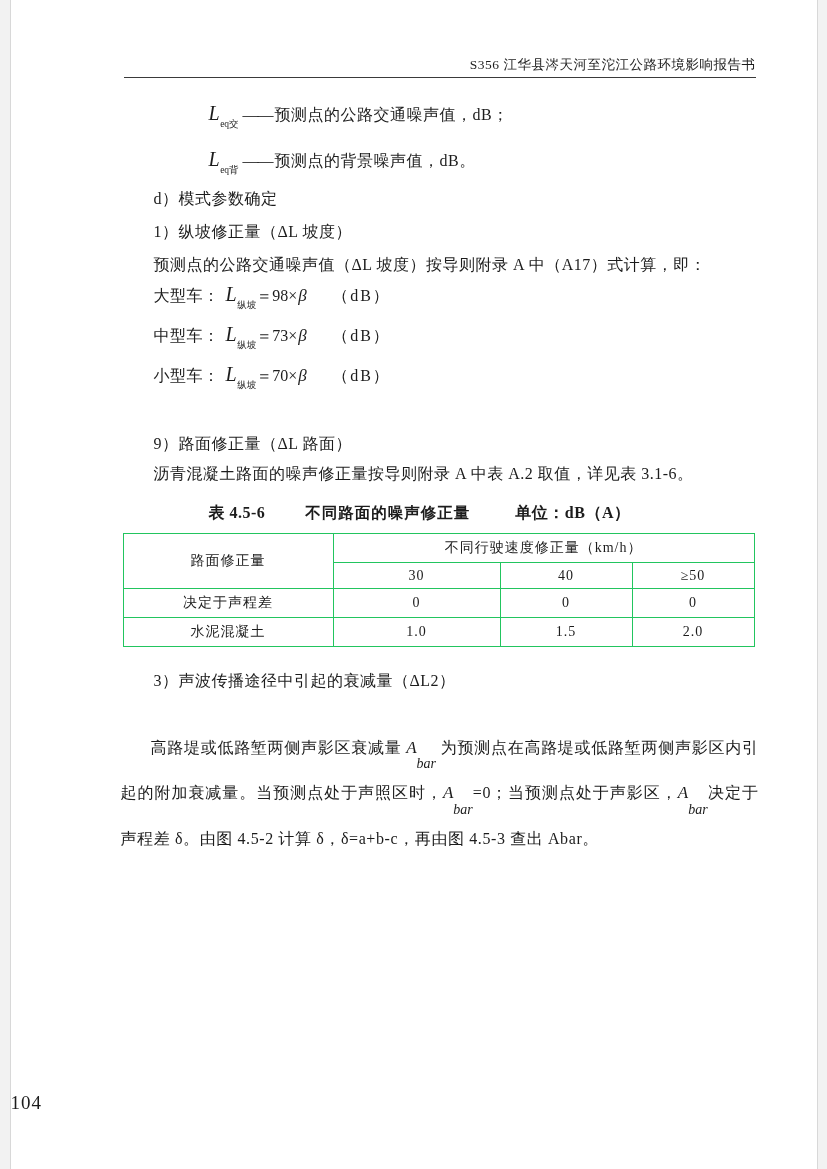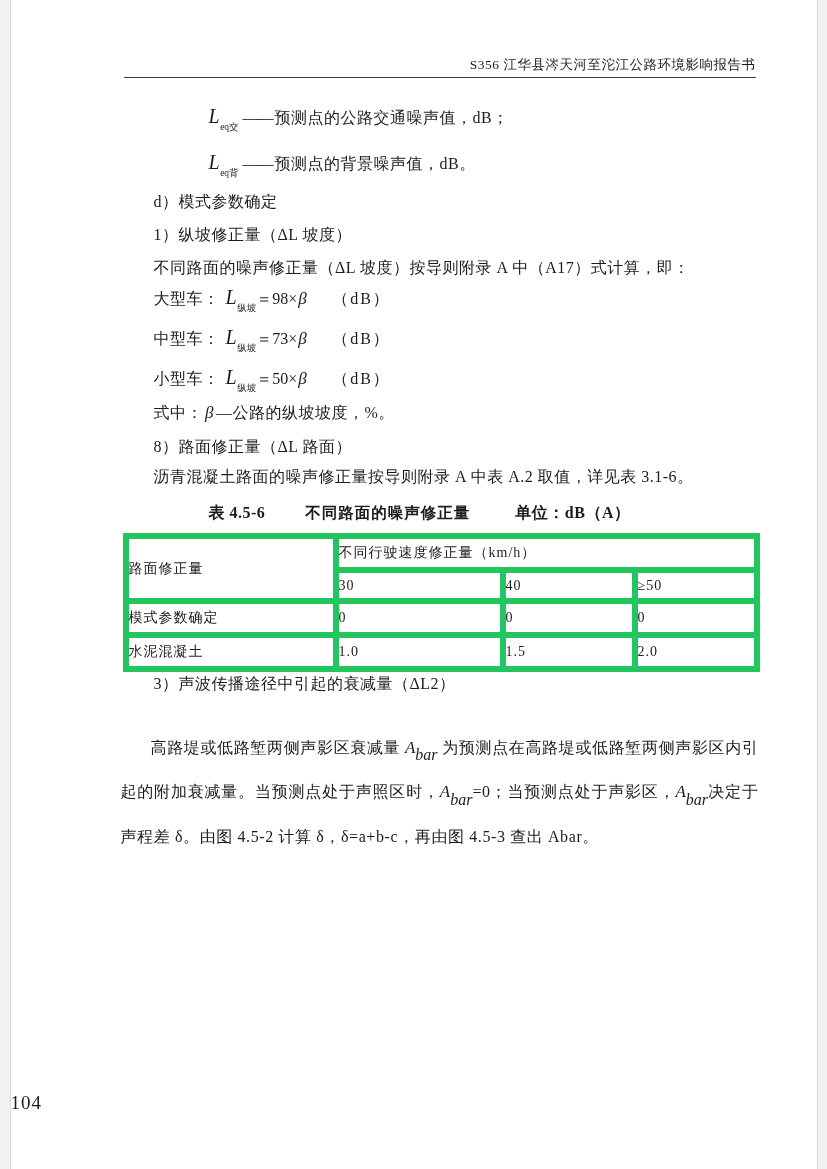--- a/index.html
+++ b/index.html
@@ -15,21 +15,21 @@
   }
   .abs{position:absolute;}
   
   .header-title{
     top:56px;left:113px;width:632px;
     text-align:right;font-size:13.5px;line-height:18px;
     letter-spacing:0.5px;white-space:nowrap;
   }
   .header-rule{top:77px;left:113px;width:632px;border-top:1.5px solid #3a3a3a;height:0;}
   
-  .line{font-size:16px;line-height:32px;white-space:nowrap;letter-spacing:0.5px;text-align:center;}
+  .line{font-size:16px;line-height:26px;white-space:nowrap;letter-spacing:0.5px;text-align:center;}
   .indent{left:143px;}
   .deep{left:198px;}
   
   .fvar{font-style:italic;font-size:20px;font-family:"Liberation Serif","DejaVu Serif",serif;}
   .fvar sub{font-size:9.5px;font-style:normal;letter-spacing:0;position:relative;top:2px;}
   .def .dash{letter-spacing:-1px;margin:0 2px 0 4px;}
   .formula .flabel{margin-right:6px;}
   .formula .coef{font-size:16px;letter-spacing:0;}
   .beta{font-style:italic;font-size:17px;margin:0 1px;}
   .funit{margin-left:24px;letter-spacing:2px;}
@@ -38,74 +38,71 @@
   .tcaption{top:503px;left:198px;font-weight:bold;font-size:16px;white-space:nowrap;letter-spacing:0.5px;}
   .tcaption .t-label{margin-right:40px;}
   .tcaption .t-mid{font-family:"Liberation Sans","DejaVu Sans",sans-serif;font-size:15.5px;letter-spacing:1px;margin-right:45px;}
   
   .ntable{
     top:533px;left:112px;width:631px;
     border-collapse:collapse;table-layout:fixed;
     font-size:14px;color:#1c1c1c;
   }
   .ntable td{
-    border:6px solid #22c55e;
-    text-align:left;vertical-align:middle;
+    border:1px solid #22c55e;
+    text-align:center;vertical-align:middle;
     padding:0;letter-spacing:1px;
   }
   .ntable{border:1.5px solid #2a2a2a;}
   .r-h1 td{height:28px;}
   .r-h2 td{height:25px;}
   .r-d td{height:28px;}
   
   .para{
     top:728px;left:110px;width:638px;
     font-size:16px;line-height:40px;
     text-align:justify;text-indent:30px;
     letter-spacing:0.6px;margin:0;
   }
   .avar{font-style:italic;font-size:17px;letter-spacing:0;}
-  .avar sub{font-size:16px;position:relative;top:3px;}
+  .avar sub{font-size:14px;position:relative;top:11px;}
   
   .footer{top:1092px;left:0;width:827px;text-align:left;font-size:19px;letter-spacing:1px;}
 </style>
 </head>
 <body>
 
 <div class="page">
 
   <div class="abs header-title">S356 江华县涔天河至沱江公路环境影响报告书</div>
   <div class="abs header-rule"></div>
 
   <div class="abs line def deep" style="top:100px">
     <span class="fvar"><i>L</i><sub>eq交</sub></span><span class="dash">——</span><span>预测点的公路交通噪声值，dB；</span>
   </div>
   <div class="abs line def deep" style="top:146px">
     <span class="fvar"><i>L</i><sub>eq背</sub></span><span class="dash">——</span><span>预测点的背景噪声值，dB。</span>
   </div>
 
   <div class="abs line indent" style="top:186px">d）模式参数确定</div>
   <div class="abs line indent" style="top:219px">1）纵坡修正量（ΔL 坡度）</div>
-  <div class="abs line indent" style="top:252px">不同路面的噪声修正量（ΔL 坡度）按导则附录 A 中（A17）式计算，即：</div>
+  <div class="abs line indent" style="top:252px">预测点的公路交通噪声值（ΔL 坡度）按导则附录 A 中（A17）式计算，即：</div>
 
   <div class="abs line formula indent" style="top:281px">
     <span class="flabel">大型车：</span><span class="fvar"><i>L</i><sub>纵坡</sub></span><span class="coef">＝</span><span class="coef">98</span><span class="coef">×</span><span class="beta">β</span><span class="funit">（dB）</span>
   </div>
   <div class="abs line formula indent" style="top:321px">
     <span class="flabel">中型车：</span><span class="fvar"><i>L</i><sub>纵坡</sub></span><span class="coef">＝</span><span class="coef">73</span><span class="coef">×</span><span class="beta">β</span><span class="funit">（dB）</span>
   </div>
   <div class="abs line formula indent" style="top:361px">
-    <span class="flabel">小型车：</span><span class="fvar"><i>L</i><sub>纵坡</sub></span><span class="coef">＝</span><span class="coef">50</span><span class="coef">×</span><span class="beta">β</span><span class="funit">（dB）</span>
+    <span class="flabel">小型车：</span><span class="fvar"><i>L</i><sub>纵坡</sub></span><span class="coef">＝</span><span class="coef">70</span><span class="coef">×</span><span class="beta">β</span><span class="funit">（dB）</span>
   </div>
 
-  <div class="abs line where indent" style="top:397px">
-    <span>式中：</span><span class="beta">β</span><span>—公路的纵坡坡度，%。</span>
-  </div>
 
-  <div class="abs line indent" style="top:431px">8）路面修正量（ΔL 路面）</div>
+  <div class="abs line indent" style="top:431px">9）路面修正量（ΔL 路面）</div>
   <div class="abs line indent" style="top:461px">沥青混凝土路面的噪声修正量按导则附录 A 中表  A.2 取值，详见表 3.1-6。</div>
 
   <div class="abs tcaption">
     <span class="t-label">表 4.5-6</span><span class="t-mid">不同路面的噪声修正量</span><span class="t-unit">单位：dB（A）</span>
   </div>
 
   <table class="abs ntable">
     <colgroup>
       <col style="width:210px">
         <col style="width:167px">
@@ -116,21 +113,21 @@
         <tr class="r-h1">
       <td rowspan="2">路面修正量</td>
       <td colspan="3">不同行驶速度修正量（km/h）</td>
     </tr>
     <tr class="r-h2">
       <td>30</td>
       <td>40</td>
       <td>≥50</td>
     </tr>
     <tr class="r-d">
-      <td>模式参数确定</td>
+      <td>决定于声程差</td>
       <td>0</td>
       <td>0</td>
       <td>0</td>
     </tr>
     <tr class="r-d">
       <td>水泥混凝土</td>
       <td>1.0</td>
       <td>1.5</td>
       <td>2.0</td>
     </tr>

